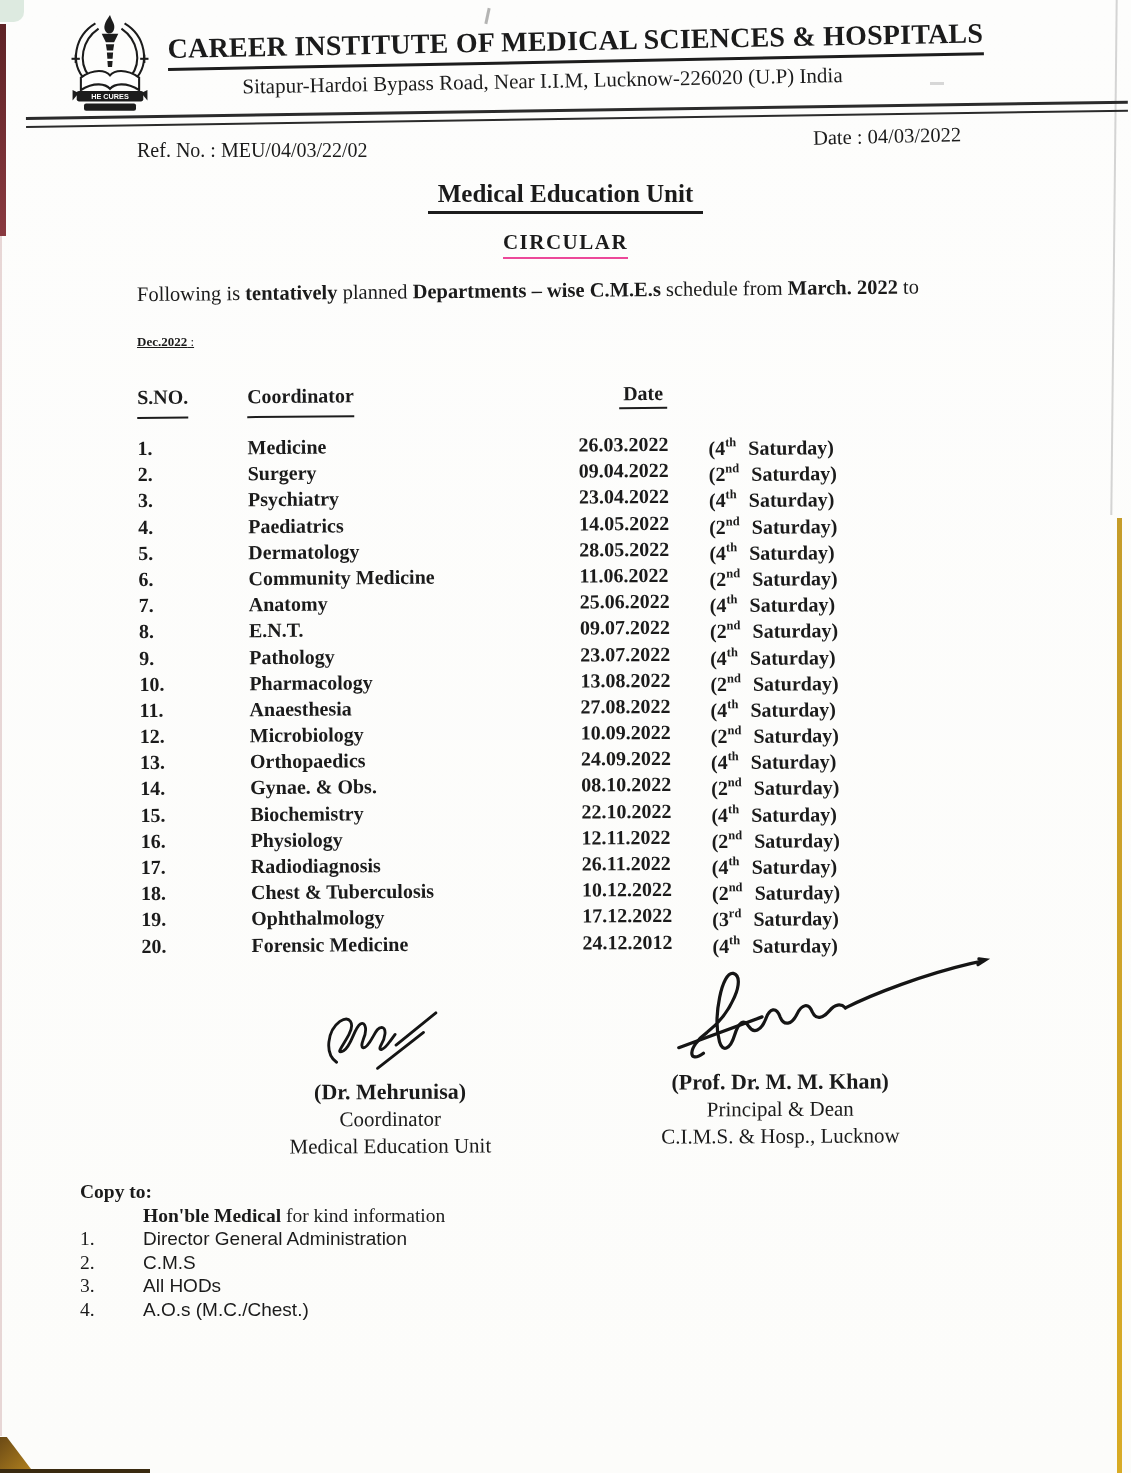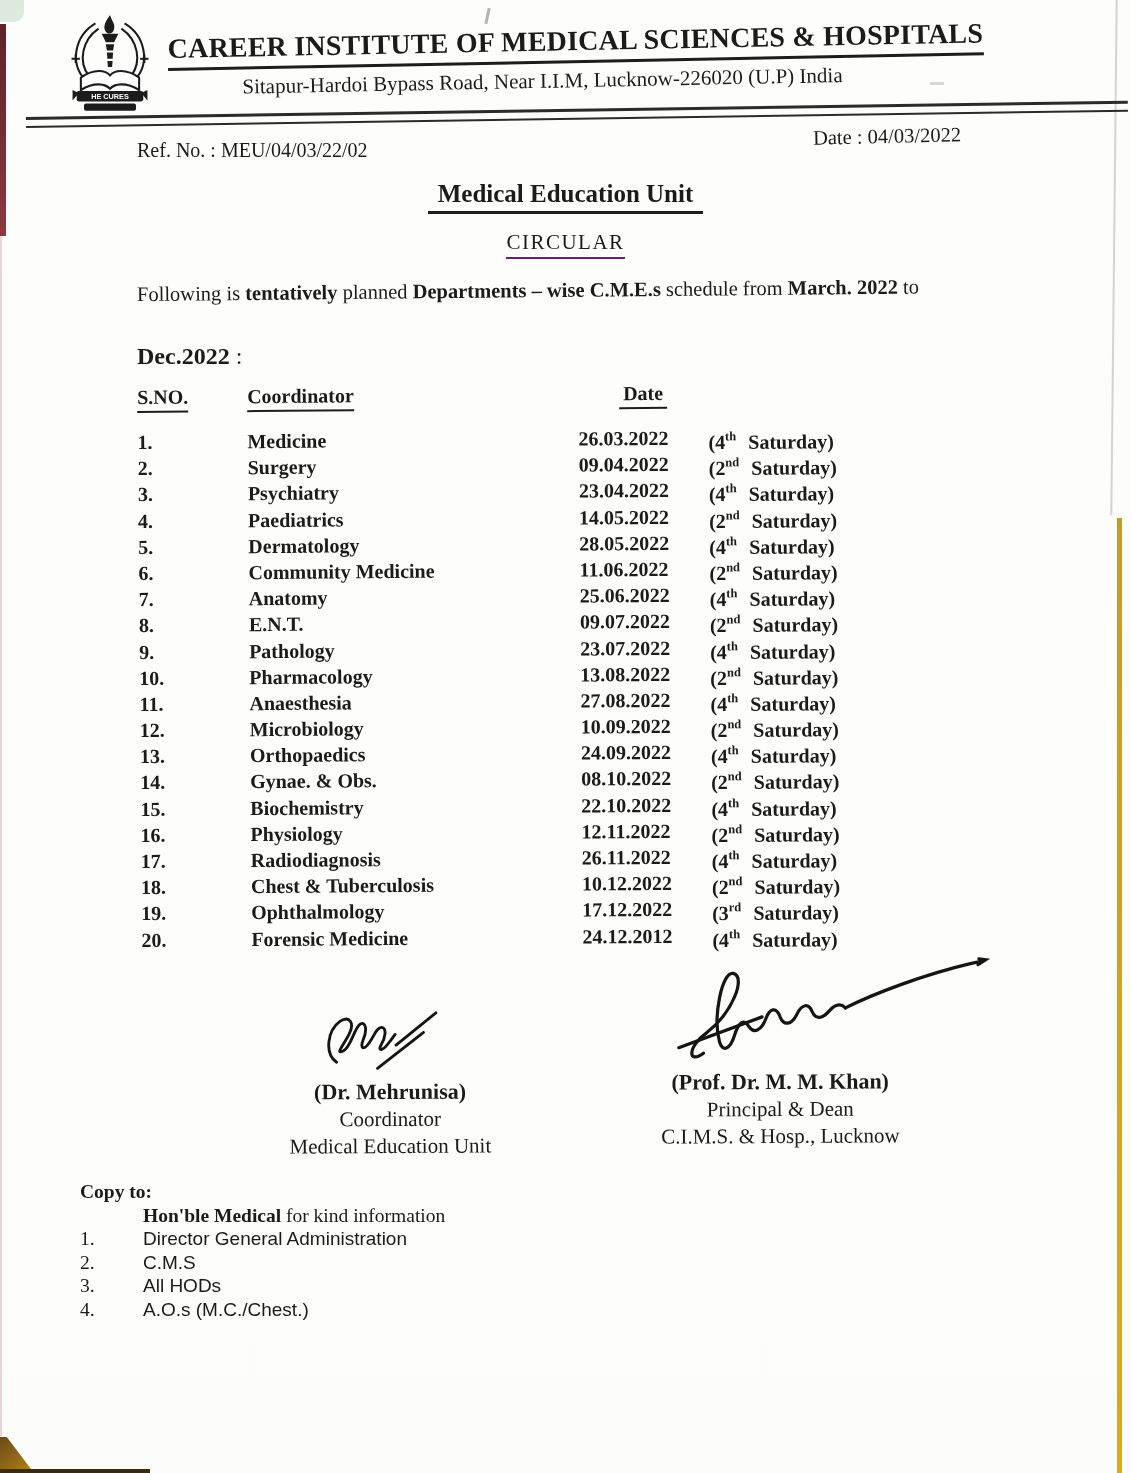--- a/index.html
+++ b/index.html
@@ -18,31 +18,31 @@
   .rule-double{left:26px;top:117px;width:1102px;height:6px;
     border-top:3px solid #2b2b2b;border-bottom:2px solid #2b2b2b;
     transform:rotate(-0.85deg);transform-origin:left center;}
   .ref-line{left:137px;top:139px;font-size:20px;}
   .date-top{left:813px;top:125px;font-size:20.5px;transform:rotate(-1.3deg);}
   
   .title-wrap{left:0;top:180px;width:100%;text-align:center;}
   .doc-title{font-size:25px;font-weight:bold;display:inline-block;
     border-bottom:3px solid #1d1d1d;padding:0 10px 3px;}
   .subtitle-wrap{left:0;top:230px;width:100%;text-align:center;}
-  .doc-subtitle{font-size:21px;font-weight:normal;letter-spacing:1.5px;display:inline-block;
-    border-bottom:2px solid #701a75;padding-bottom:2px;}
+  .doc-subtitle{font-size:21px;font-weight:bold;letter-spacing:1.5px;display:inline-block;
+    border-bottom:2px solid #ec4899;padding-bottom:2px;}
   
   .intro-1{left:137px;top:283px;font-size:20.5px;transform:rotate(-0.55deg);transform-origin:left center;white-space:nowrap;}
-  .intro-2{left:137px;top:343px;font-size:24px;}
+  .intro-2{left:137px;top:334px;font-size:13px;text-decoration:underline;}
   .b{font-weight:bold;}
   
   .sched{left:137px;top:386px;width:900px;transform:rotate(-0.45deg);transform-origin:left top;
     font-size:20px;font-weight:bold;}
   .thead{display:flex;margin-bottom:16px;}
-  .th{border-bottom:2.5px solid #1d1d1d;padding-bottom:2px;}
+  .th{border-bottom:2.5px solid #1d1d1d;padding-bottom:8px;}
   .cell-sno{width:110px;}
   .cell-dept{width:331px;}
   .cell-date{width:130px;}
   .thead .cell-sno .th, .thead .cell-dept .th{display:inline-block;}
   .thead .cell-date{text-align:center;}
   .thead .cell-date .th{display:inline-block;padding:0 4px 2px;}
   .tr{display:flex;height:26.2px;line-height:26.2px;}
   .td-day sup{font-size:12.5px;margin-right:12px;position:relative;top:-1px;}
   
   .sig-left{left:255px;top:998px;width:270px;text-align:center;transform:rotate(-0.3deg);}

